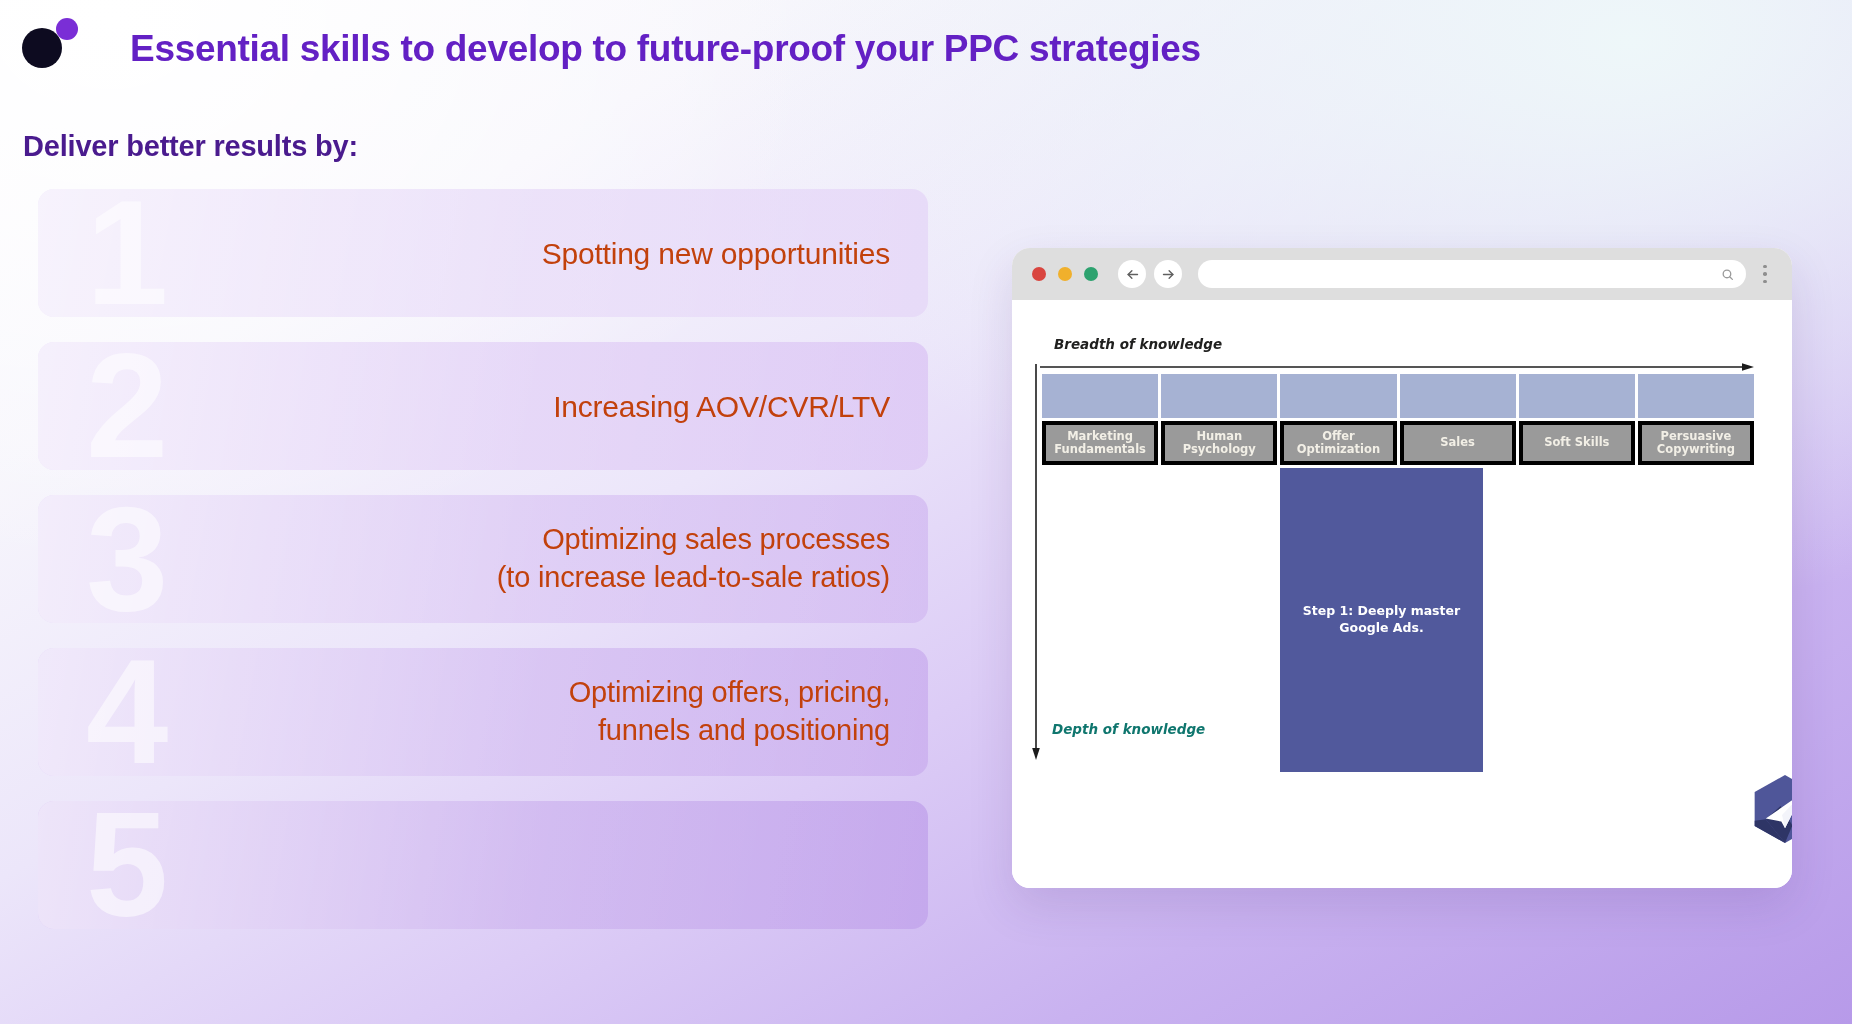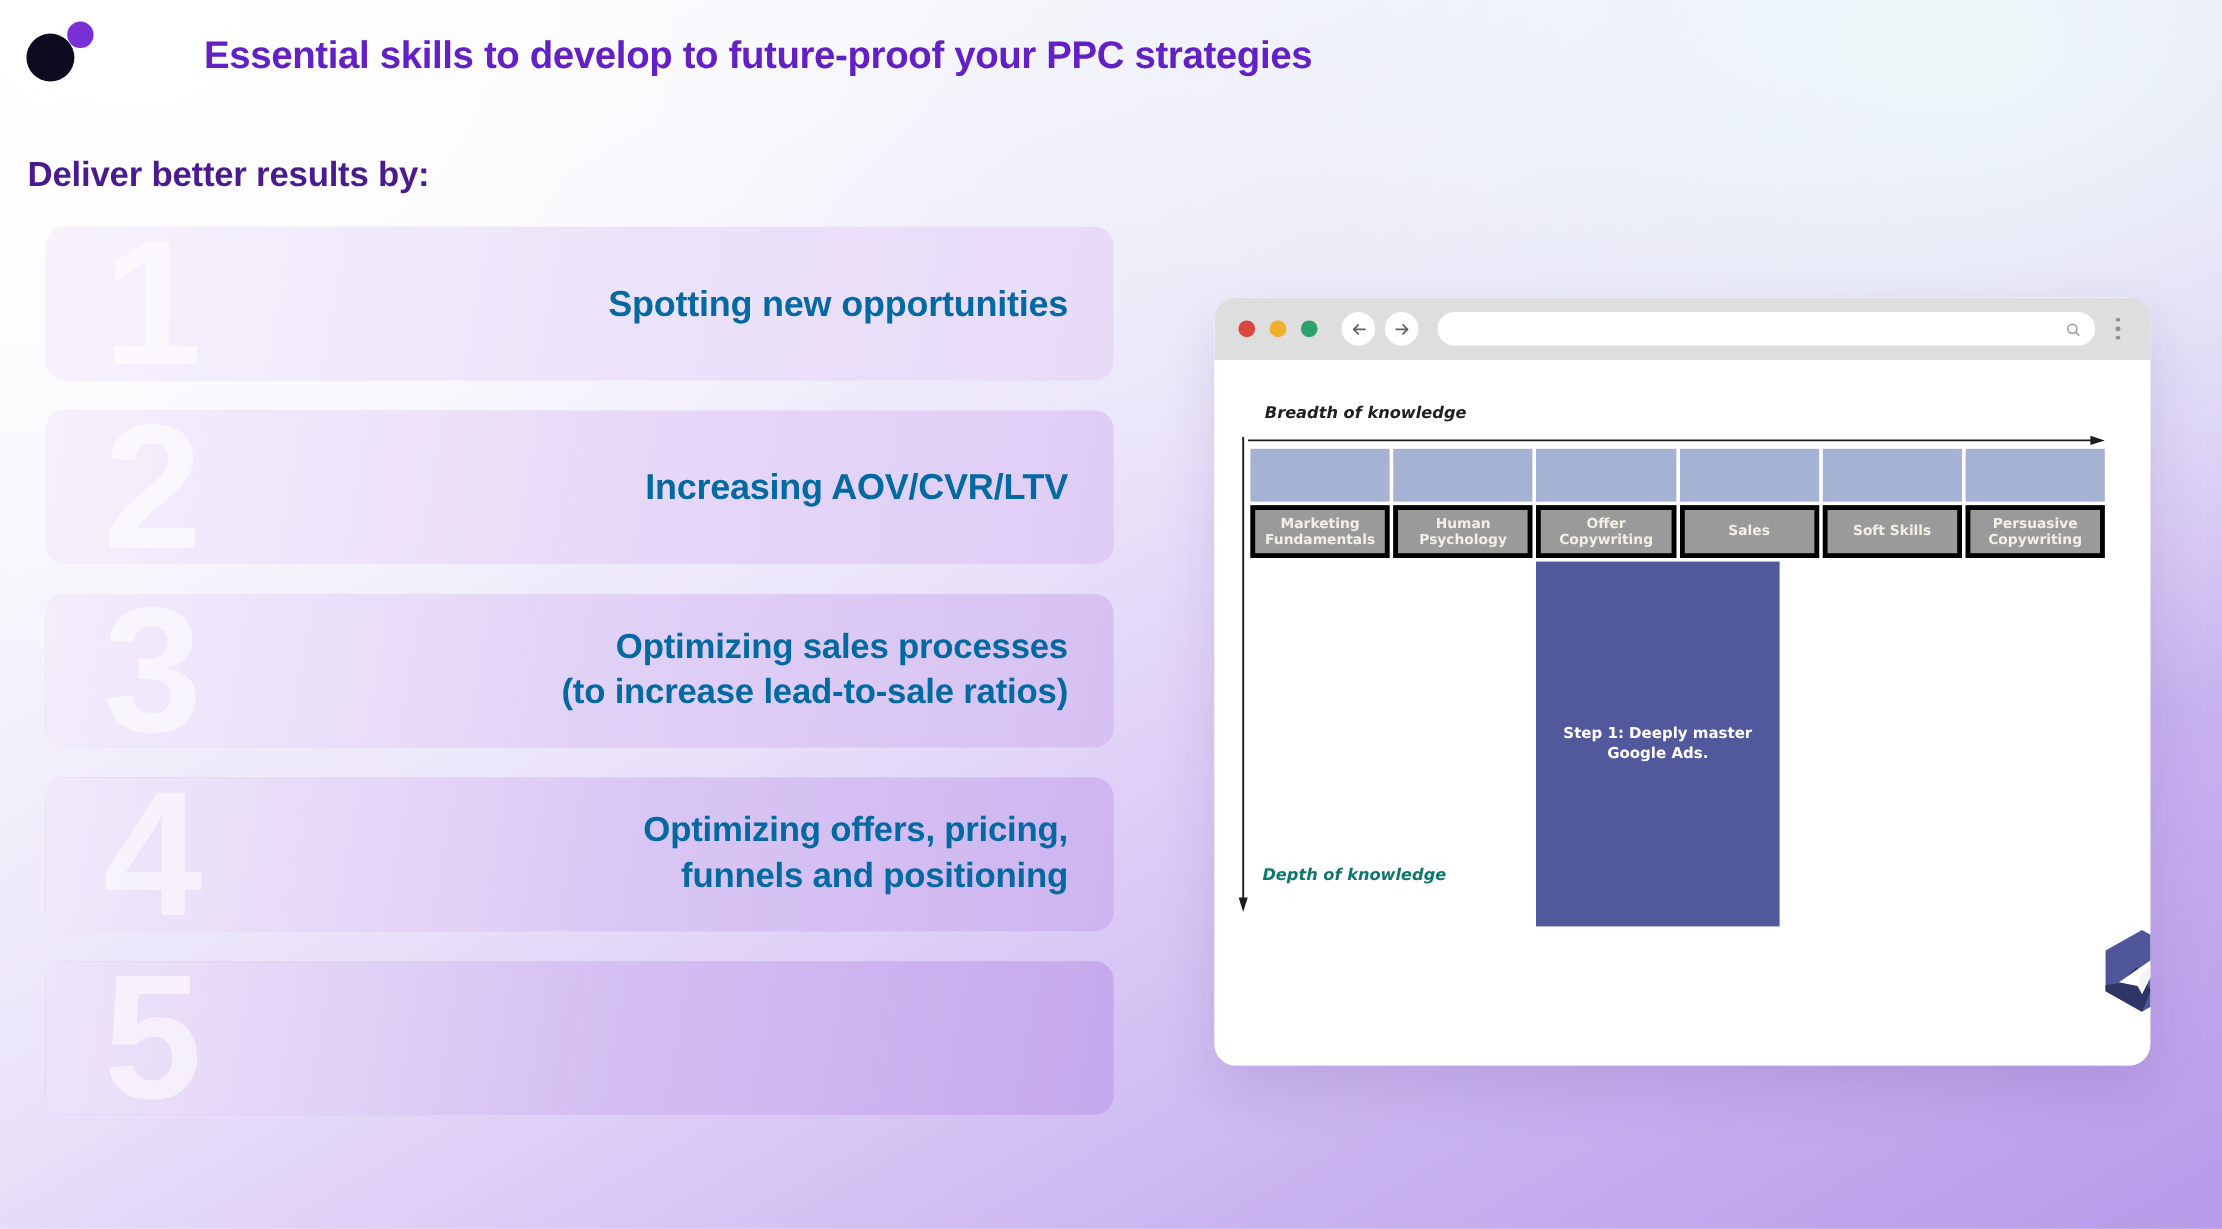--- a/index.html
+++ b/index.html
@@ -46,26 +46,25 @@
   .logo-dot-small {
     position: absolute;
     left: 38px; top: 6px;
     width: 22px; height: 22px;
     border-radius: 50%;
     background: #7a2ed6;
   }
   .deck-title {
     position: absolute;
     left: 130px; top: 28px;
-    font-size: 32px;
+    font-size: 37px;
     font-weight: 700;
     letter-spacing: -0.3px;
     color: #6320c4;
     white-space: nowrap;
-    margin-left: 40px;
   }
 
   
   .left-panel {
     position: absolute;
     left: 0; top: 130px;
     width: 960px;
   }
   .subhead {
     margin-left: 23px;
@@ -122,23 +121,23 @@
     z-index: 1;
     pointer-events: none;
     user-select: none;
   }
   .card-text {
     position: relative;
     z-index: 2;
     padding-right: 38px;
     text-align: right;
     font-size: 30px;
-    font-weight: 700;
+    font-weight: 400;
     line-height: 1.3;
-    color: #0369a1;
+    color: #c2410c;
     letter-spacing: -0.2px;
     white-space: pre-line;
   }
   .card-3 .card-text, .card-4 .card-text, .card-5 .card-text { font-size: 29px; }
 
   
   .browser {
     position: absolute;
     left: 1012px; top: 248px;
     width: 780px; height: 640px;
@@ -414,21 +413,21 @@
 Fundamentals</div>
         </div>
         <div class="col">
           <div class="col-top"></div>
           <div class="col-label">Human
 Psychology</div>
         </div>
         <div class="col">
           <div class="col-top"></div>
           <div class="col-label">Offer
-Copywriting</div>
+Optimization</div>
         </div>
         <div class="col">
           <div class="col-top"></div>
           <div class="col-label">Sales</div>
         </div>
         <div class="col">
           <div class="col-top"></div>
           <div class="col-label">Soft Skills</div>
         </div>
         <div class="col">

